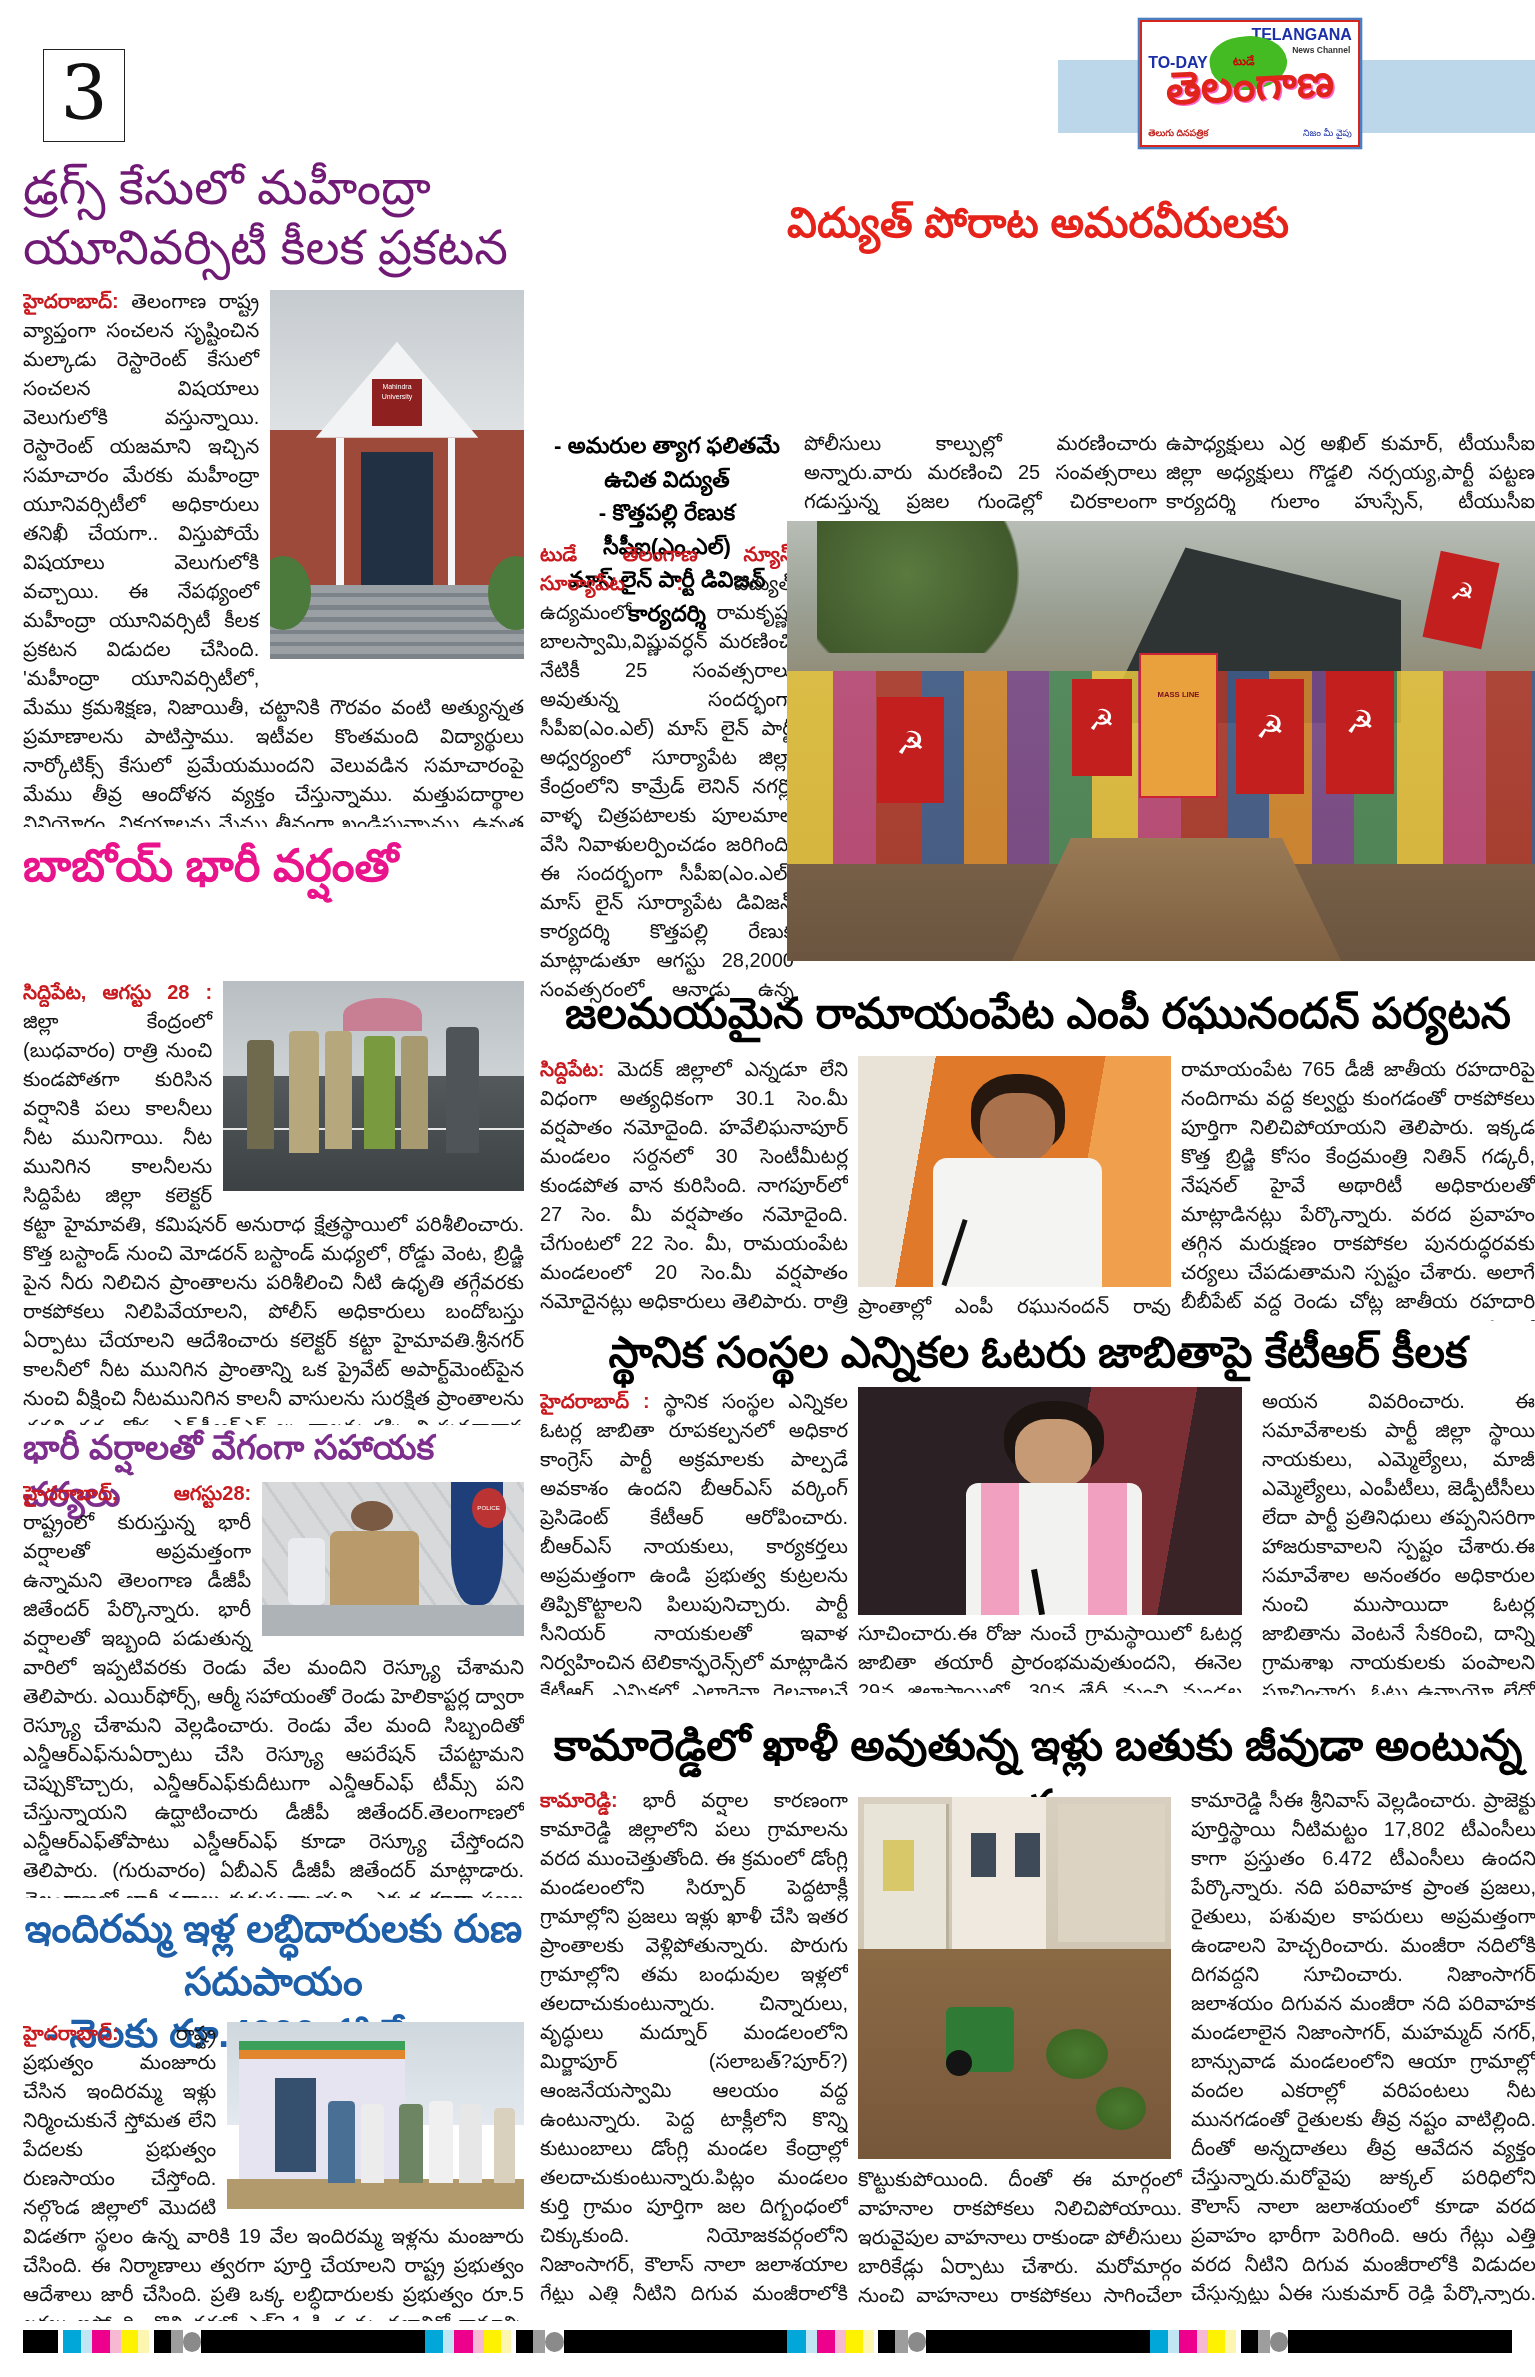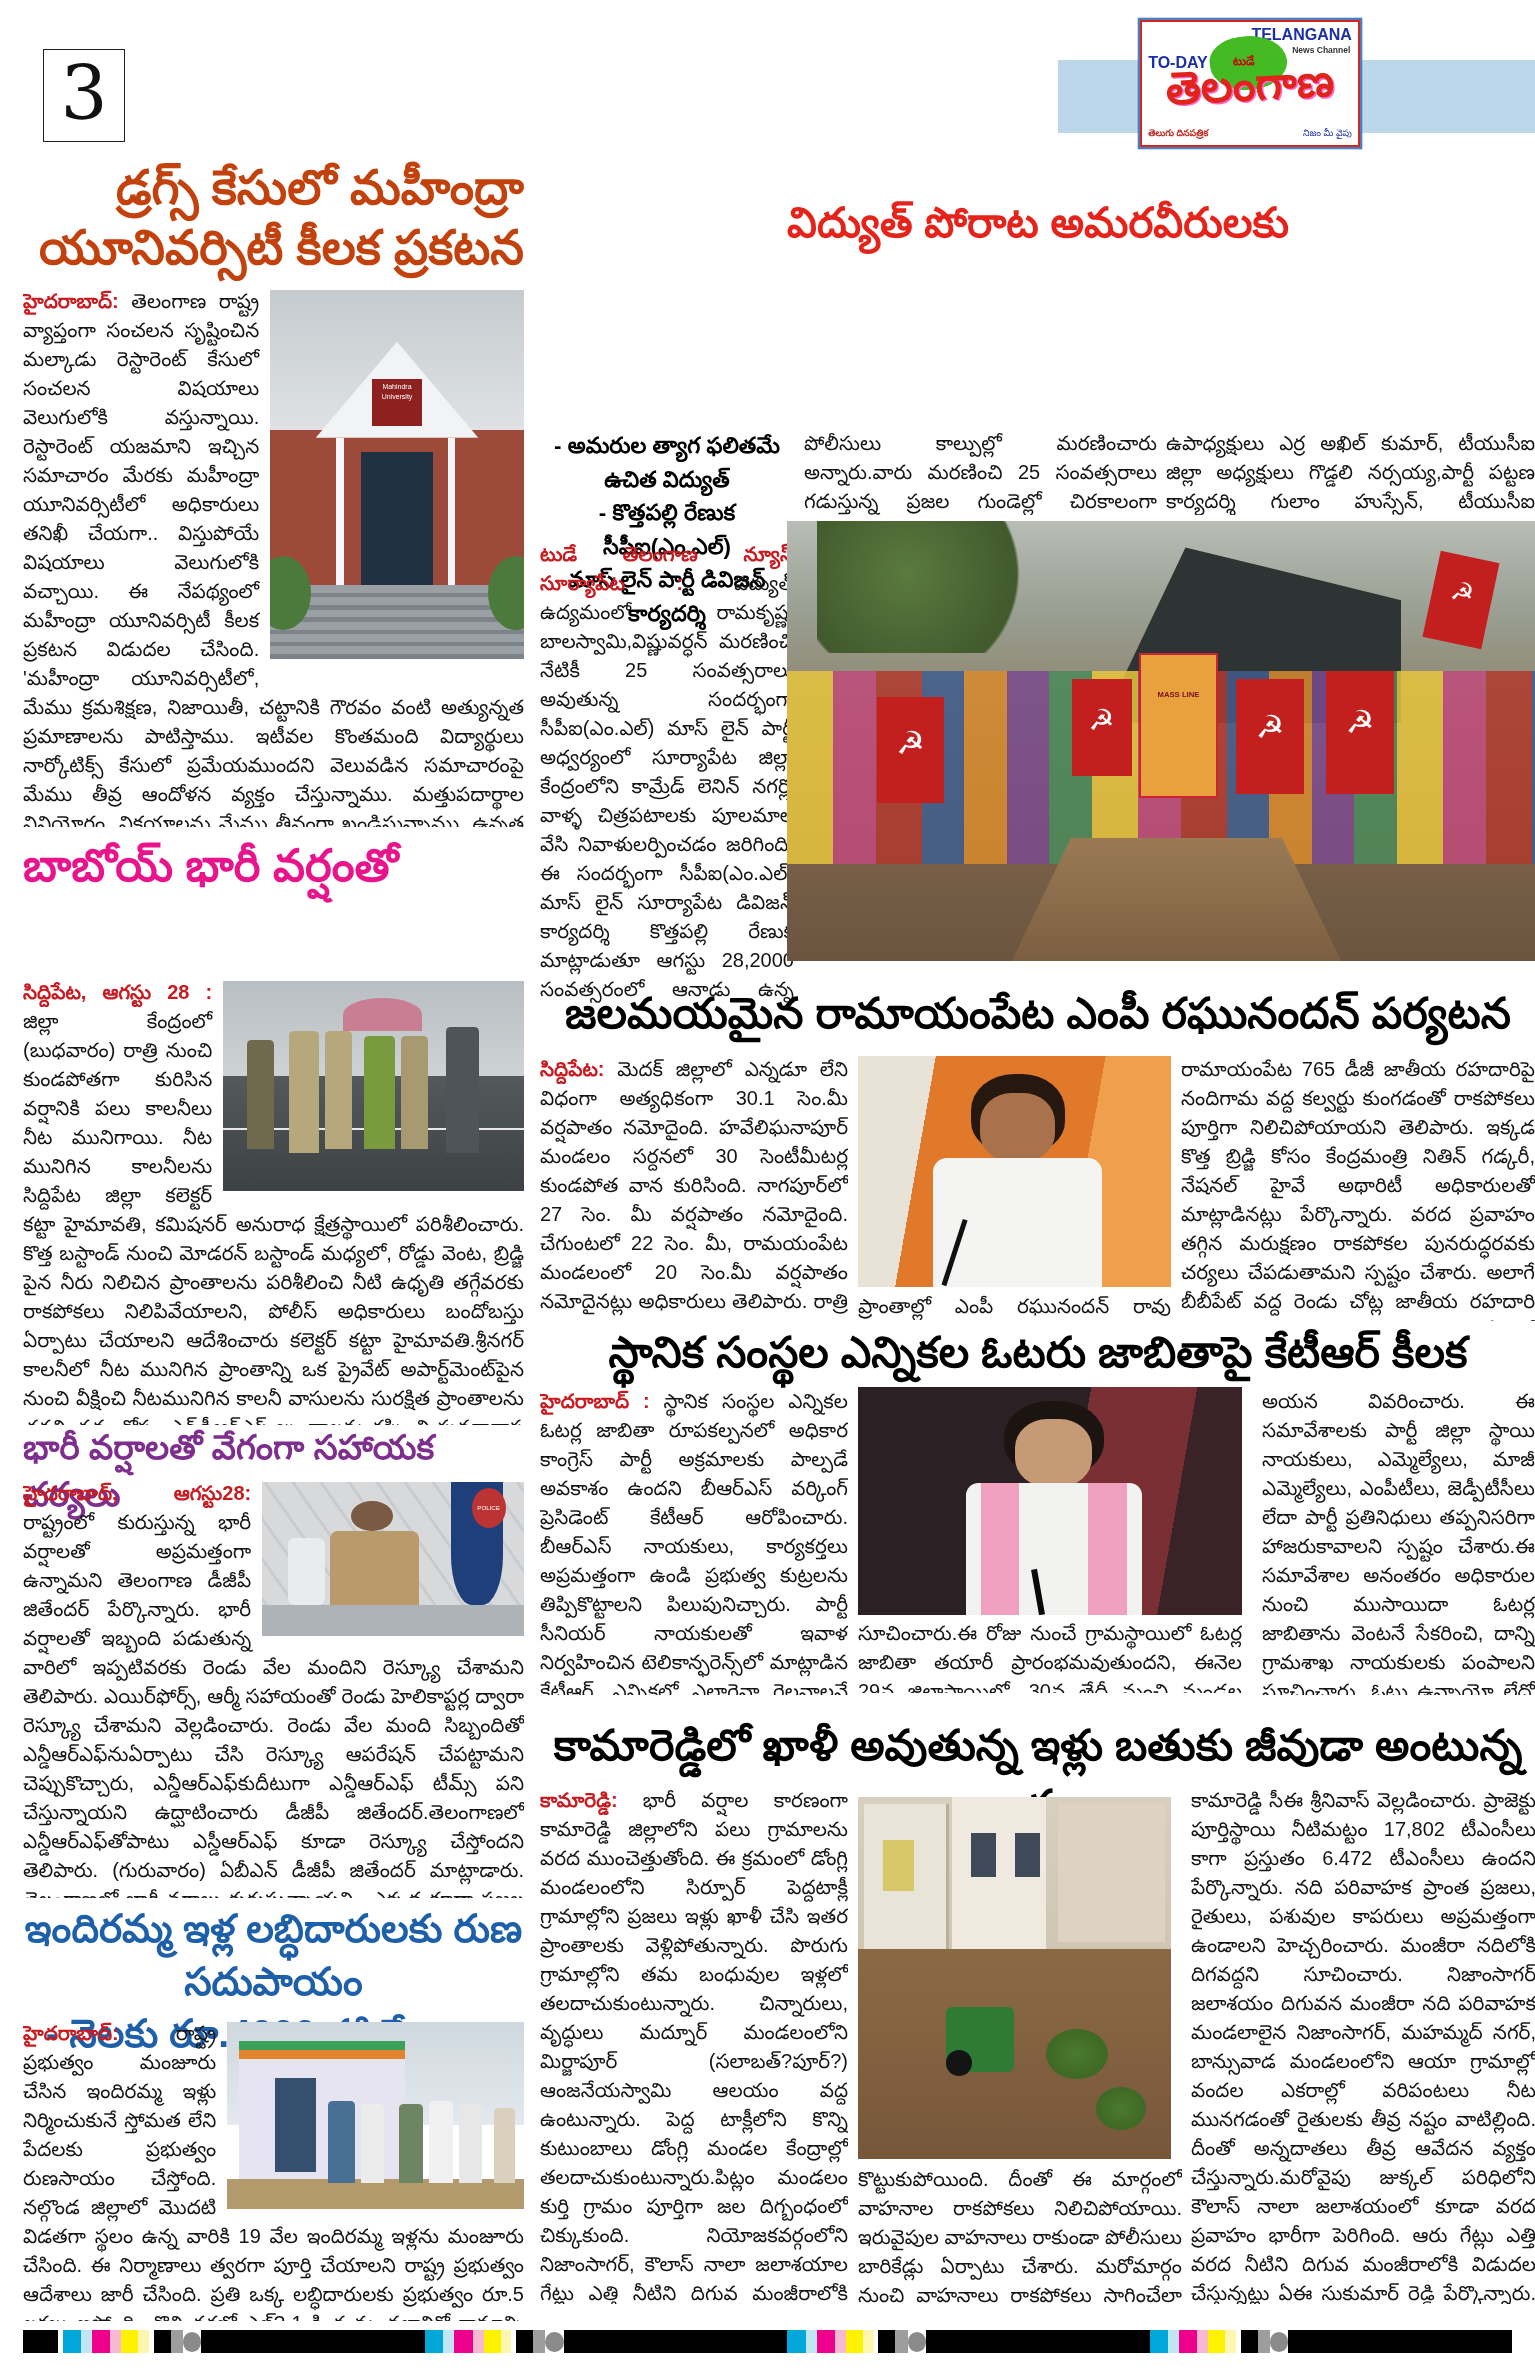--- a/index.html
+++ b/index.html
@@ -21,21 +21,21 @@
   .logo .nc{position:absolute;right:7.7px;top:23px;color:#333;font-weight:bold;font-size:8.5px;}
   .logo .map{position:absolute;left:68px;top:14px;width:77px;height:54px;background:#44bb22;
              border-radius:46% 60% 52% 58%;transform:rotate(-8deg);}
   .logo .maplabel{position:absolute;left:91px;top:32px;color:#c00;font-size:11.6px;font-weight:bold;}
   .logo .script{position:absolute;left:0;top:37px;width:100%;text-align:center;color:#e0241c;
                 font-size:45px;font-weight:900;transform:rotate(-3deg);
                 text-shadow:1.5px 1.5px 0 #f6c;}
   .logo .bl{position:absolute;left:6.2px;bottom:4.6px;color:#c0261f;font-size:9.3px;font-weight:bold;}
   .logo .br{position:absolute;right:6.2px;bottom:4.6px;color:#1b2fa8;font-size:9.3px;font-weight:normal;}
   
-  .h-a1{color:#c2410c;font-size:48px;font-weight:700;line-height:1.25;text-align:right;}
+  .h-a1{color:#701a75;font-size:48px;font-weight:400;line-height:1.25;text-align:left;}
   .h-a2{color:#e9148c;font-size:45px;font-weight:800;line-height:1.3;text-align:left;}
   .h-a3{color:#7e2f8e;font-size:34px;font-weight:700;}
   .h-a4{color:#1e5faa;font-size:39px;font-weight:800;line-height:1.35;text-align:center;}
   .kicker{color:#e5231b;font-size:42px;font-weight:900;text-align:center;}
   .mainhead{color:#000;font-size:139px;font-weight:900;text-align:center;line-height:1.05;
             letter-spacing:-1.5px;}
   .h-blk{color:#000;font-size:43px;font-weight:900;text-align:center;}
   
   .bt{font-size:20px;line-height:1.45;text-align:justify;color:#141414;}
   .dl{color:#c81a1f;font-weight:bold;}

